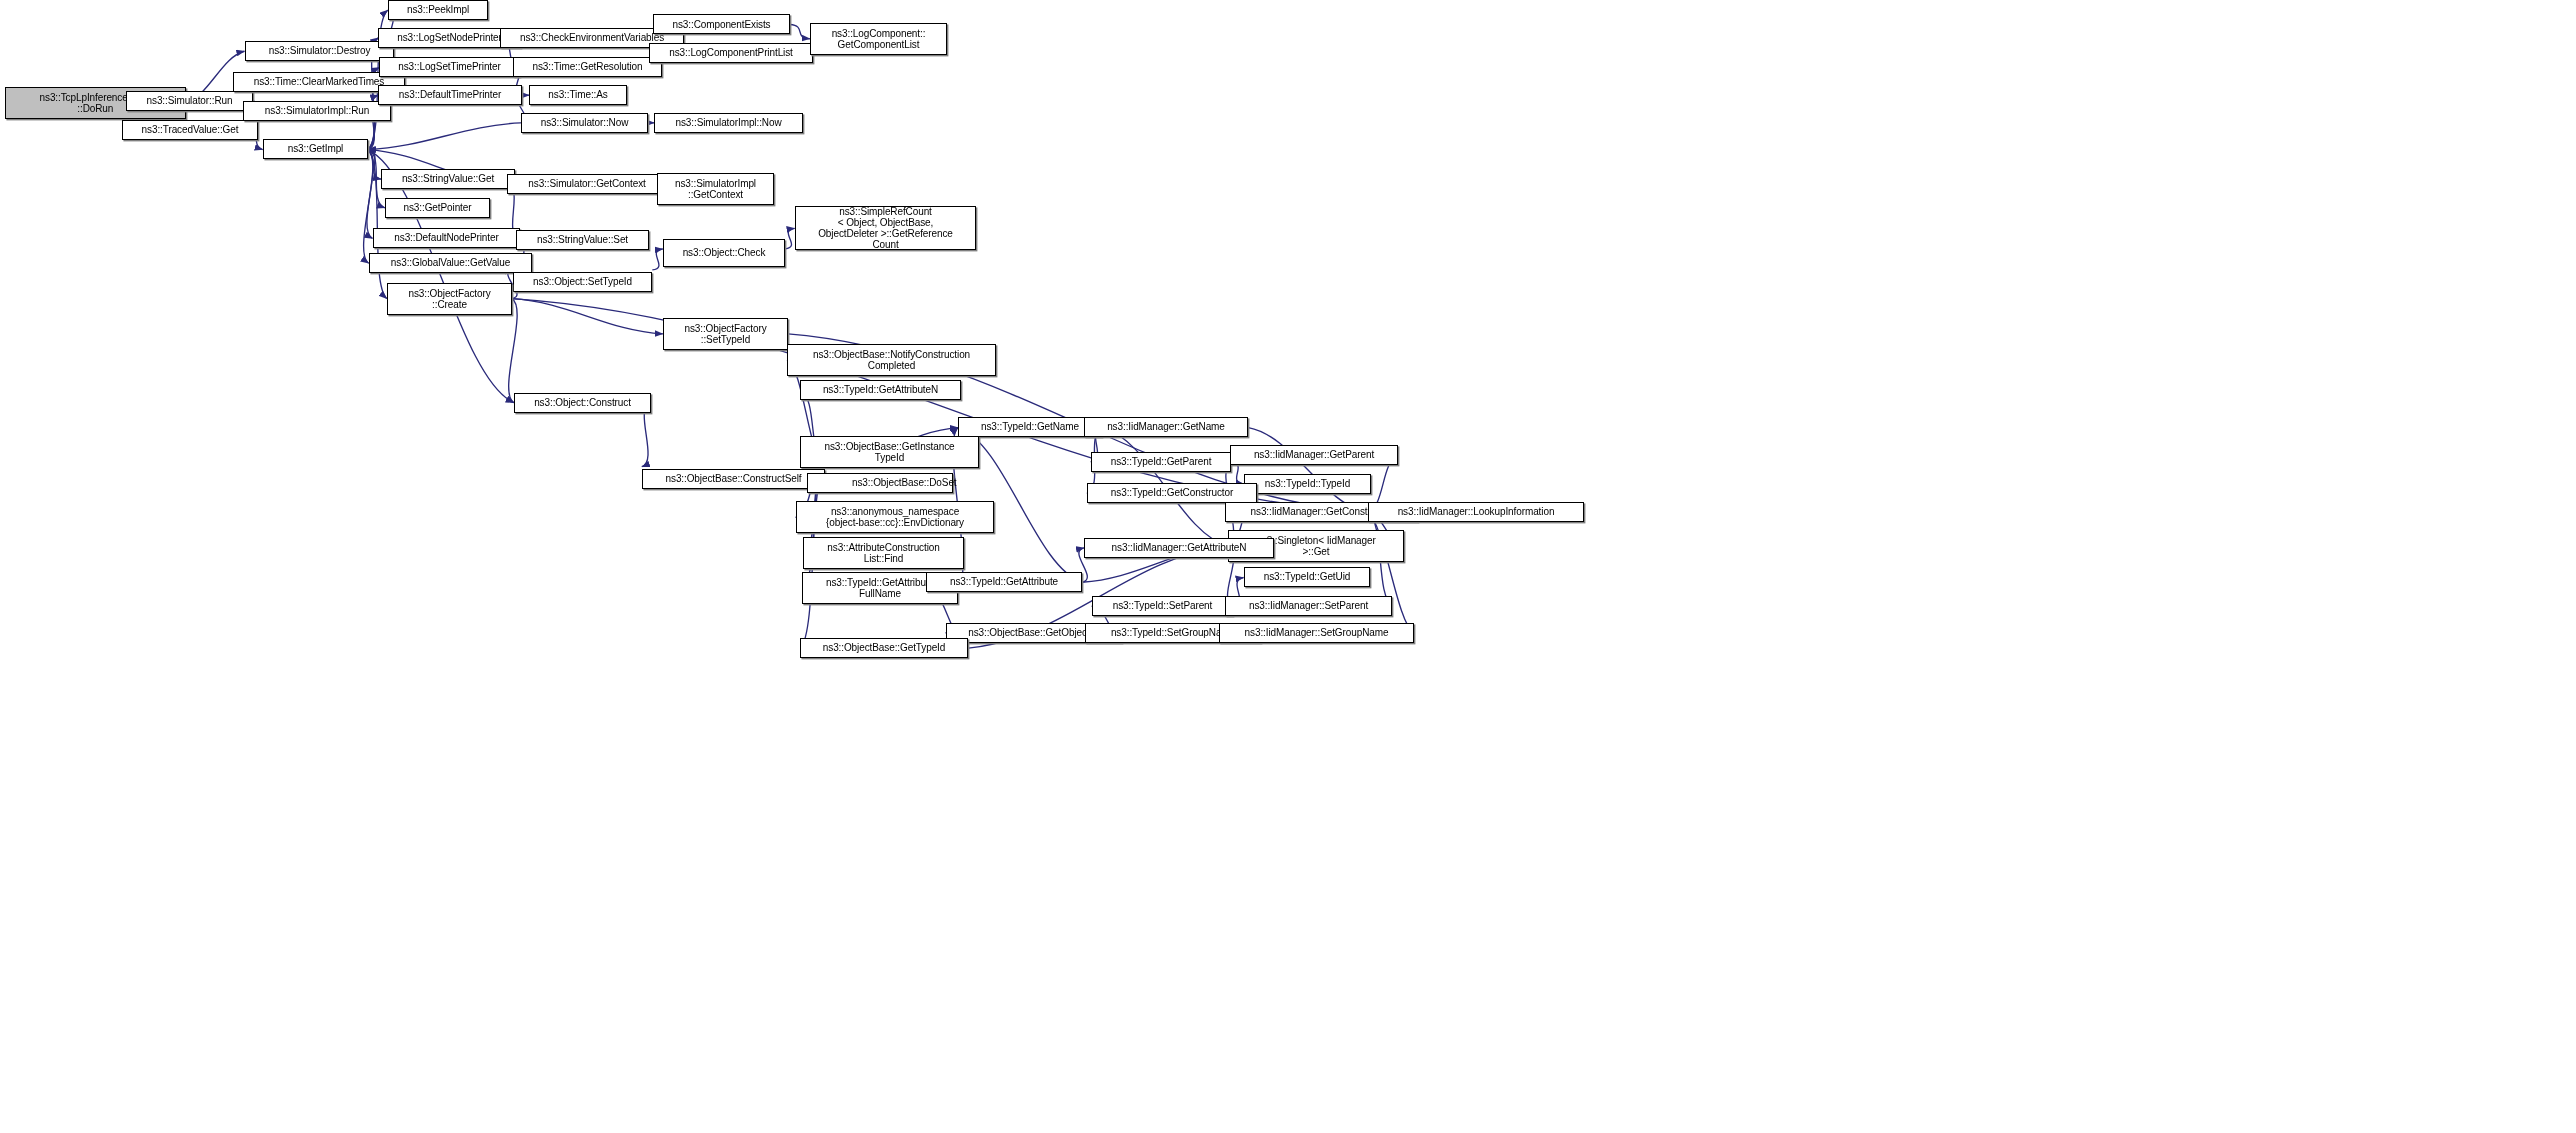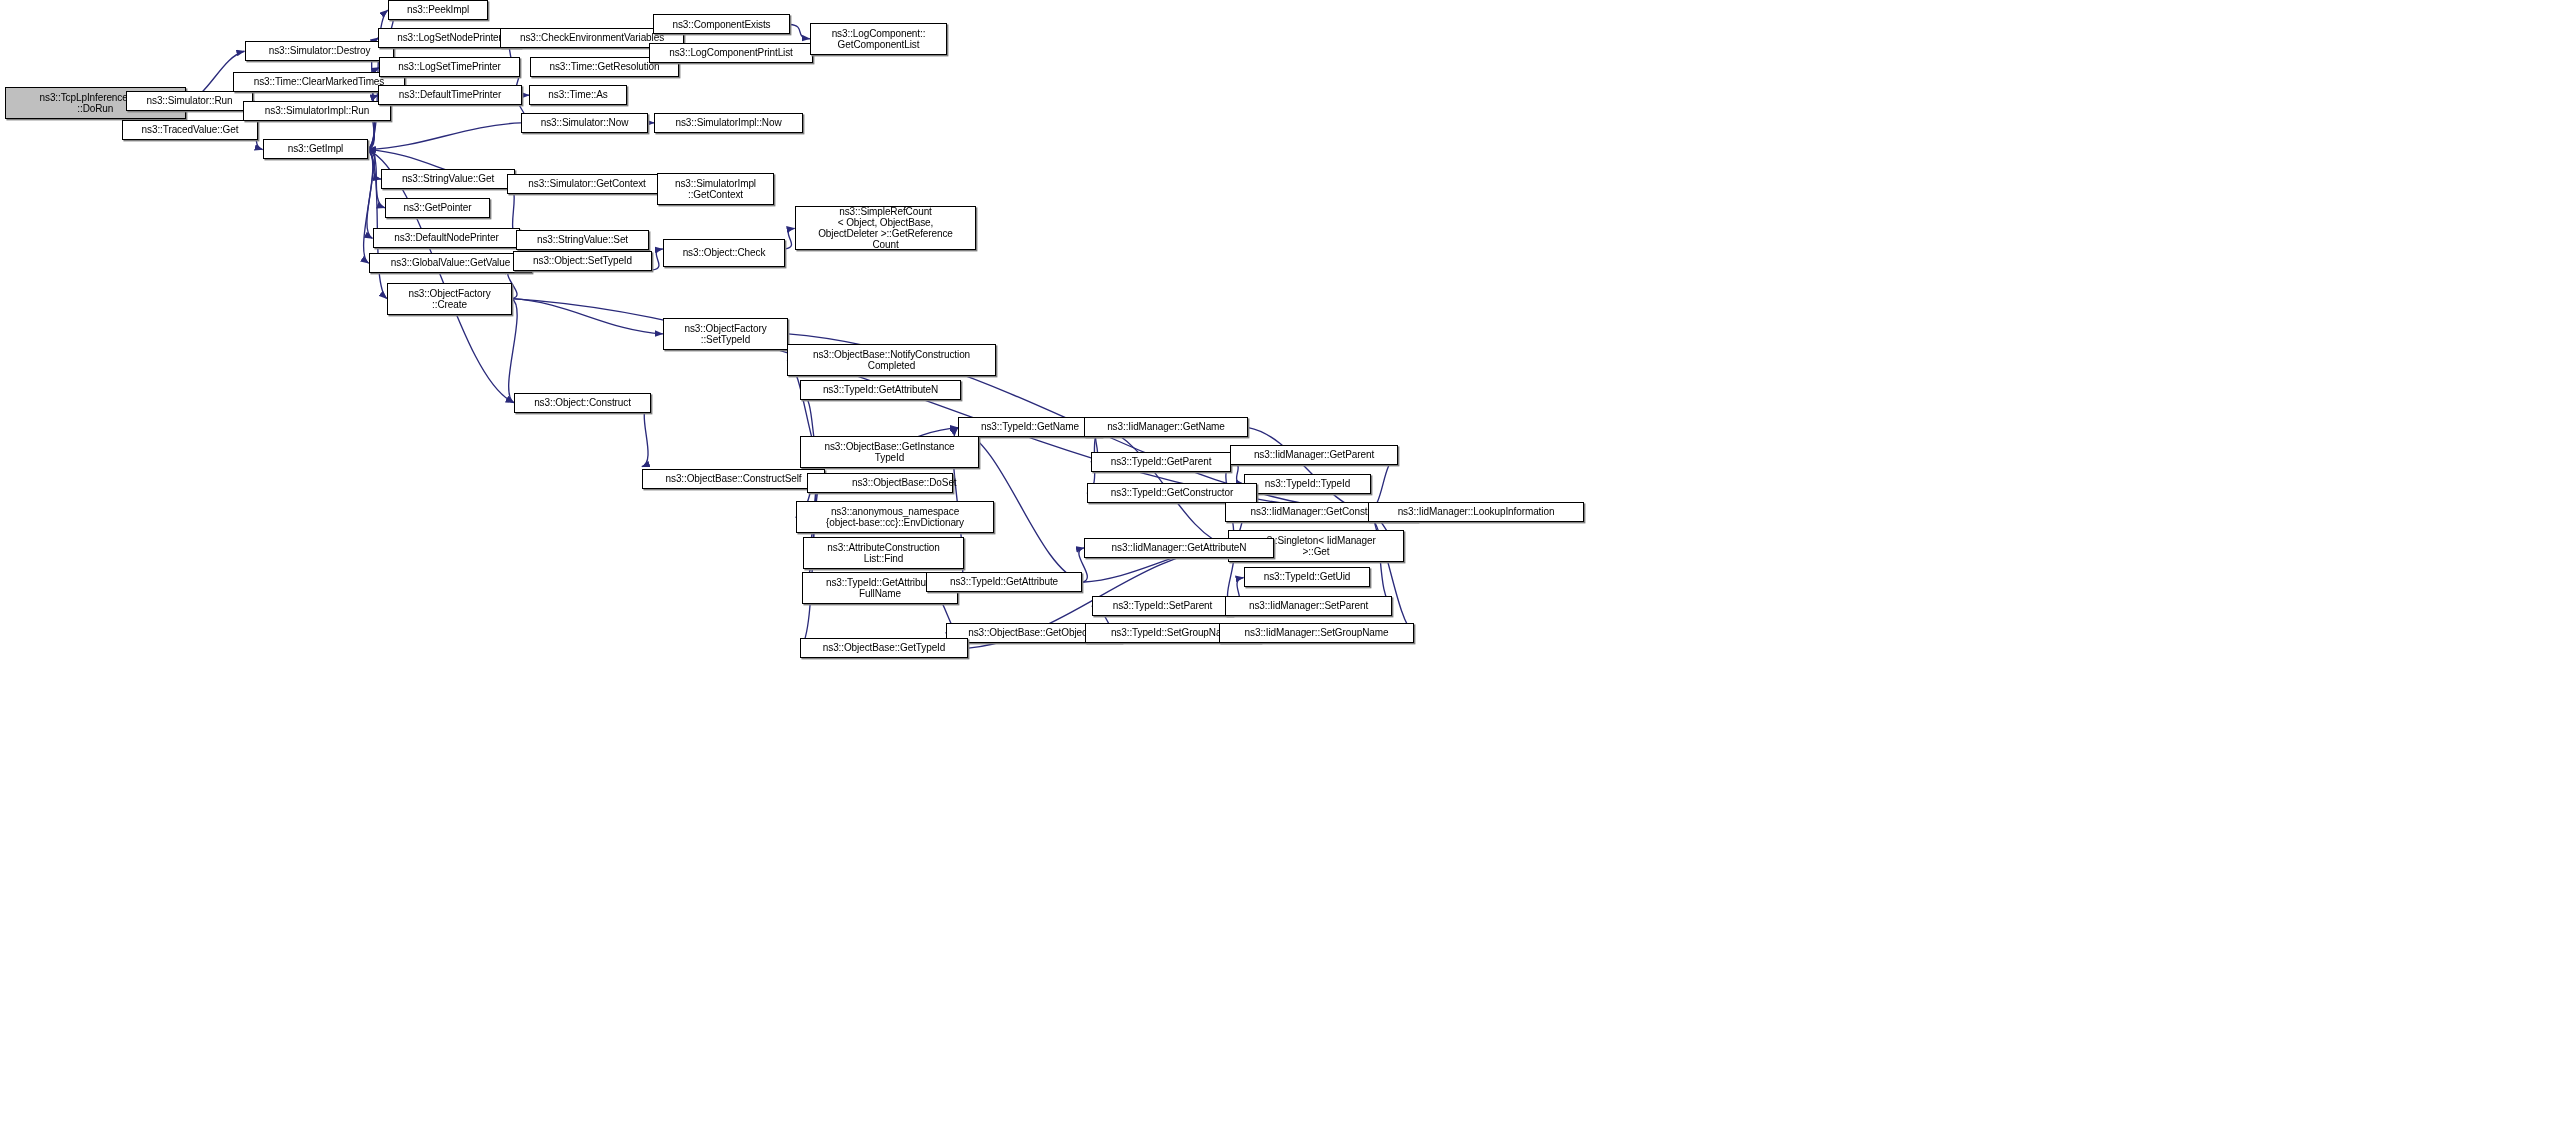--- a/index.html
+++ b/index.html
@@ -112,42 +112,42 @@
       <div class="node" style="left: 122px; top: 120px; width: 136px; height: 20px;"><span>ns3::TracedValue::Get</span></div>
       <div class="node" style="left: 245px; top: 41px; width: 149px; height: 20px;"><span>ns3::Simulator::Destroy</span></div>
       <div class="node" style="left: 233px; top: 72px; width: 172px; height: 20px;"><span>ns3::Time::ClearMarkedTimes</span></div>
       <div class="node" style="left: 243px; top: 101px; width: 148px; height: 20px;"><span>ns3::SimulatorImpl::Run</span></div>
       <div class="node" style="left: 263px; top: 139px; width: 105px; height: 20px;"><span>ns3::GetImpl</span></div>
       <div class="node" style="left: 388px; top: 0px; width: 100px; height: 20px;"><span>ns3::PeekImpl</span></div>
       <div class="node" style="left: 378px; top: 28px; width: 143px; height: 20px;"><span>ns3::LogSetNodePrinter</span></div>
       <div class="node" style="left: 379px; top: 57px; width: 141px; height: 20px;"><span>ns3::LogSetTimePrinter</span></div>
       <div class="node" style="left: 378px; top: 85px; width: 144px; height: 20px;"><span>ns3::DefaultTimePrinter</span></div>
       <div class="node" style="left: 500px; top: 28px; width: 184px; height: 20px;"><span>ns3::CheckEnvironmentVariables</span></div>
-      <div class="node" style="left: 530px; top: 57px; width: 149px; height: 20px;"><span>ns3::Time::GetResolution</span></div>
+      <div class="node" style="left: 513px; top: 57px; width: 149px; height: 20px;"><span>ns3::Time::GetResolution</span></div>
       <div class="node" style="left: 529px; top: 85px; width: 98px; height: 20px;"><span>ns3::Time::As</span></div>
       <div class="node" style="left: 521px; top: 113px; width: 127px; height: 20px;"><span>ns3::Simulator::Now</span></div>
       <div class="node" style="left: 653px; top: 14.3px; width: 137px; height: 20px;"><span>ns3::ComponentExists</span></div>
       <div class="node" style="left: 649px; top: 43px; width: 164px; height: 20px;"><span>ns3::LogComponentPrintList</span></div>
       <div class="node" style="left: 810px; top: 23px; width: 137px; height: 31.5px;"><span>ns3::LogComponent::
 GetComponentList</span></div>
       <div class="node" style="left: 654px; top: 113px; width: 149px; height: 20px;"><span>ns3::SimulatorImpl::Now</span></div>
       <div class="node" style="left: 381px; top: 169px; width: 134px; height: 20px;"><span>ns3::StringValue::Get</span></div>
       <div class="node" style="left: 507px; top: 174px; width: 160px; height: 20px;"><span>ns3::Simulator::GetContext</span></div>
       <div class="node" style="left: 657px; top: 173px; width: 117px; height: 31.5px;"><span>ns3::SimulatorImpl
 ::GetContext</span></div>
       <div class="node" style="left: 385px; top: 198px; width: 105px; height: 20px;"><span>ns3::GetPointer</span></div>
       <div class="node" style="left: 795px; top: 206px; width: 181px; height: 44px;"><span>ns3::SimpleRefCount
 &lt; Object, ObjectBase,
 ObjectDeleter &gt;::GetReference
 Count</span></div>
       <div class="node" style="left: 373px; top: 228px; width: 147px; height: 20px;"><span>ns3::DefaultNodePrinter</span></div>
       <div class="node" style="left: 516px; top: 230px; width: 133px; height: 20px;"><span>ns3::StringValue::Set</span></div>
       <div class="node" style="left: 663px; top: 239px; width: 122px; height: 28px;"><span>ns3::Object::Check</span></div>
       <div class="node" style="left: 369px; top: 253px; width: 163px; height: 20px;"><span>ns3::GlobalValue::GetValue</span></div>
-      <div class="node" style="left: 513px; top: 251px; width: 139px; height: 20px;"><span>ns3::Object::SetTypeId</span></div>
+      <div class="node" style="left: 513px; top: 272px; width: 139px; height: 20px;"><span>ns3::Object::SetTypeId</span></div>
       <div class="node" style="left: 387px; top: 283px; width: 125px; height: 31.5px;"><span>ns3::ObjectFactory
 ::Create</span></div>
       <div class="node" style="left: 663px; top: 318px; width: 125px; height: 31.5px;"><span>ns3::ObjectFactory
 ::SetTypeId</span></div>
       <div class="node" style="left: 787px; top: 344px; width: 209px; height: 31.5px;"><span>ns3::ObjectBase::NotifyConstruction
 Completed</span></div>
       <div class="node" style="left: 800px; top: 380px; width: 161px; height: 20px;"><span>ns3::TypeId::GetAttributeN</span></div>
       <div class="node" style="left: 514px; top: 393px; width: 137px; height: 20px;"><span>ns3::Object::Construct</span></div>
       <div class="node" style="left: 958px; top: 417px; width: 144px; height: 20px;"><span>ns3::TypeId::GetName</span></div>
       <div class="node" style="left: 1084px; top: 417px; width: 164px; height: 20px;"><span>ns3::IidManager::GetName</span></div>

